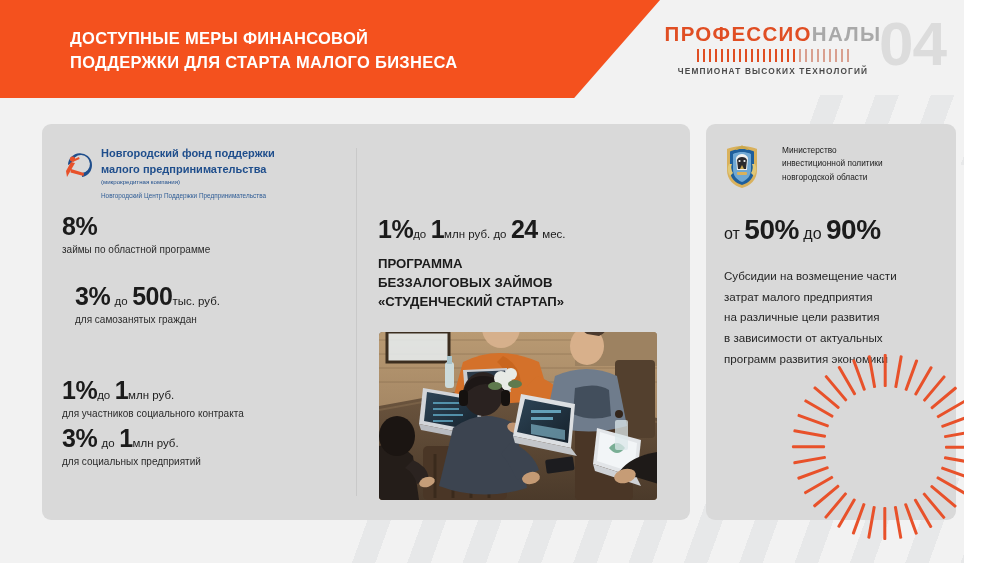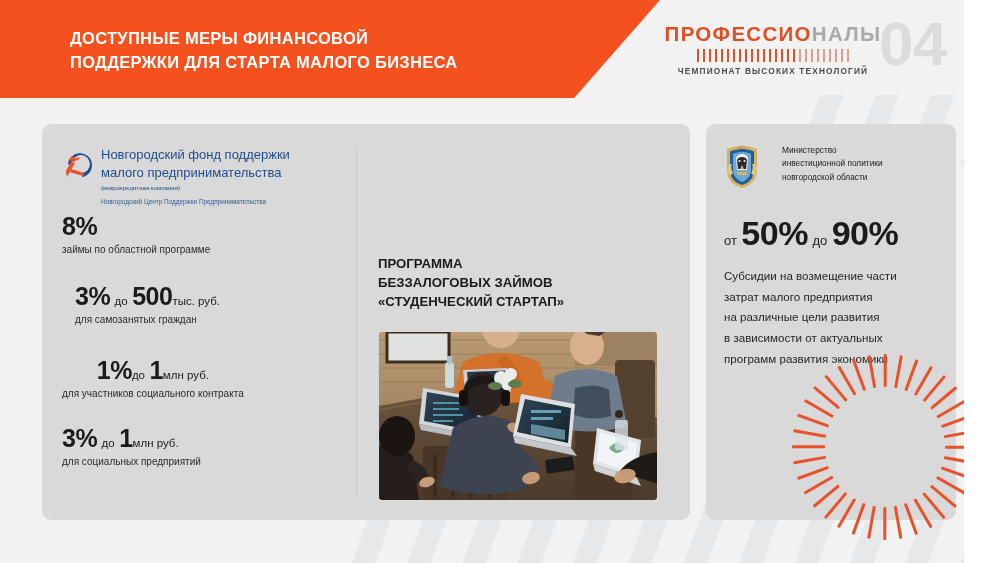--- a/index.html
+++ b/index.html
@@ -89,39 +89,39 @@
     background: #c9c9c9;
   }
 
   
   #fund-logo { position: absolute; left: 62px; top: 146px; width: 230px; }
   #fund-logo .mark {
     position: absolute; left: 0; top: 3px; width: 32px; height: 32px;
   }
   #fund-logo .txt { margin-left: 39px; }
   #fund-logo .l1 {
-    color: #1f4e8c; font-size: 13px; font-weight: normal; line-height: 1.42;
+    color: #1f4e8c; font-size: 11px; font-weight: bold; line-height: 1.42;
   }
   #fund-logo .l2 { color: #1f4e8c; font-size: 6.1px; line-height: 1.5; }
   #fund-logo .l3 { color: #2f5d96; font-size: 6.4px; margin-top: 6px; }
 
   
   .rate { position: absolute; }
   .rate .line1 { white-space: nowrap; color: #1b1b1b; }
   .rate .big {
     font-size: 25px; font-weight: bold; letter-spacing: -.5px;
   }
   .rate .sm { font-size: 11.5px; font-weight: normal; }
   .rate .desc {
     font-size: 10px; color: #2b2b2b; margin-top: 3px; white-space: nowrap;
   }
 
   #rate-0 { left: 62px; top: 212px; }
   #rate-1 { left: 62px; top: 282px; margin-left: 13px; }
-  #rate-2 { left: 62px; top: 356px; text-align: center; }
+  #rate-2 { left: 62px; top: 376px; }
   #rate-3 { left: 62px; top: 424px; }
 
   
   #mid-heading {
     position: absolute; left: 378px; top: 148px; width: 300px;
     font-size: 13.4px; font-weight: bold; color: #1b1b1b; line-height: 1.42;
   }
   #mid-rate { left: 378px; top: 215px; }
   #mid-program {
     position: absolute; left: 378px; top: 254px; width: 290px;
@@ -141,22 +141,22 @@
   
   #min-logo { position: absolute; left: 722px; top: 144px; width: 225px; }
   #min-logo .crest {
     position: absolute; left: 0; top: 0; width: 40px; height: 46px;
   }
   #min-logo .txt {
     margin-left: 60px; color: #1b1b1b; font-size: 8.3px; line-height: 1.62;
     white-space: pre-line;
   }
   #subsidy-rate { left: 724px; top: 214px; }
-  #subsidy-rate .big { font-size: 34px; }
-  #subsidy-rate .sm  { font-size: 13px; }
+  #subsidy-rate .big { font-size: 28px; }
+  #subsidy-rate .sm  { font-size: 16px; }
   #subsidy-desc {
     position: absolute; left: 724px; top: 246px; width: 222px;
     font-size: 11.6px; color: #262626; line-height: 1.78; white-space: pre-line; margin-top: 20px;
   }
 
   
   #sunburst {
     position: absolute; left: 790px; top: 352px;
     width: 190px; height: 190px; z-index: 2;
   }
@@ -265,20 +265,28 @@
   <div class="rate" id="rate-3">
     <div class="line1">
       <span class="big">3%</span>
       <span class="sm">до</span>
       <span class="big">1</span><span class="sm">млн руб.</span>
     </div>
     <div class="desc">для социальных предприятий</div>
   </div>
 
 
+  <div class="rate" id="mid-rate">
+    <div class="line1">
+      <span class="big">1%</span><span class="sm">до</span>
+      <span class="big">1</span><span class="sm">млн руб. до</span>
+      <span class="big">24</span>
+      <span class="sm">мес.</span>
+    </div>
+  </div>
 
   <div id="mid-program">ПРОГРАММА
 БЕЗЗАЛОГОВЫХ ЗАЙМОВ
 «СТУДЕНЧЕСКИЙ СТАРТАП»</div>
 
   <div id="photo">
     <svg viewBox="0 0 278 168" preserveAspectRatio="xMidYMid slice">
       <defs>
         <linearGradient id="wall" x1="0" y1="0" x2="0" y2="1">
           <stop offset="0" stop-color="#b99a73"></stop>

